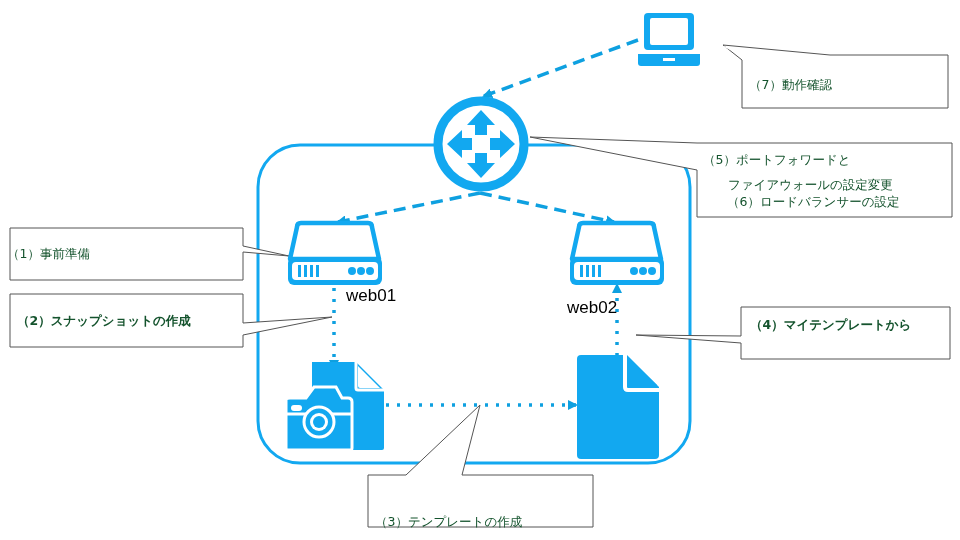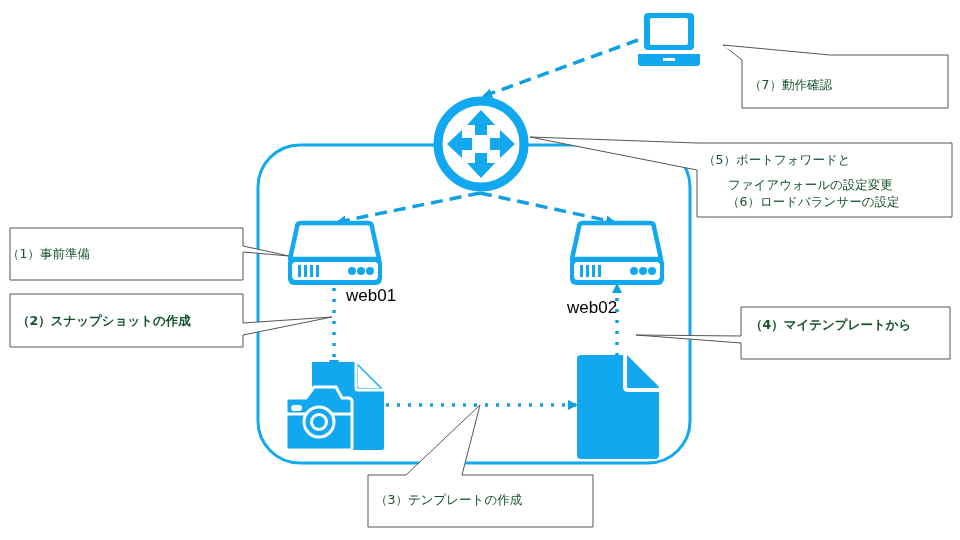--- a/index.html
+++ b/index.html
@@ -127,14 +127,14 @@
   <div class="callout-text" style="position:relative;margin-left:24px;">（6）ロードバランサーの設定</div>
 </div>
 
 <div class="callout-text" style="left:7px; top:245px;">（1）事前準備</div>
 <div class="callout-text" style="left:17px; top:312px;font-weight:bold;">（2）スナップショットの作成</div>
 
 <div style="position:absolute; left:750px; top:316px;">
   <div class="callout-text" style="position:relative;font-weight:bold;">（4）マイテンプレートから</div>
 </div>
 
-<div class="callout-text" style="left:375px; top:491px;text-align:center;">（3）テンプレートの作成</div>
+<div class="callout-text" style="left:375px; top:513px;text-align:center;">（3）テンプレートの作成</div>
 </div>
 
 </body></html>

